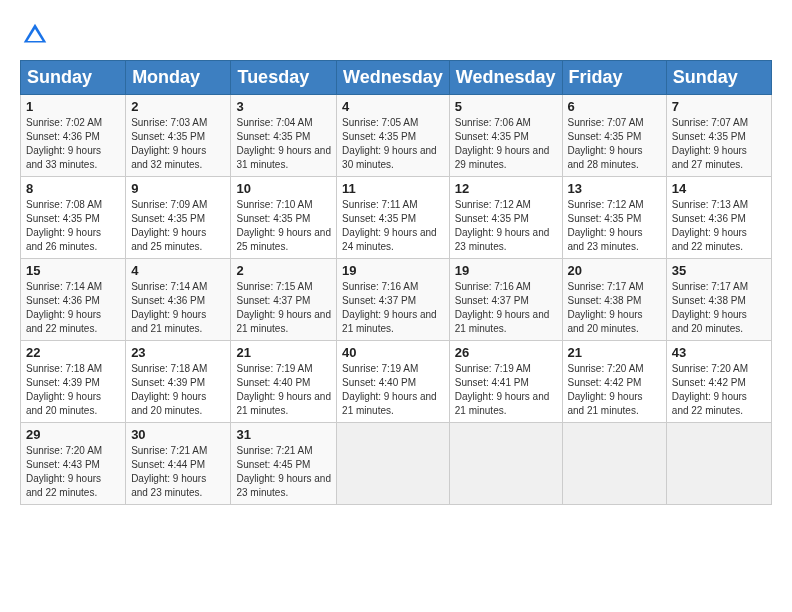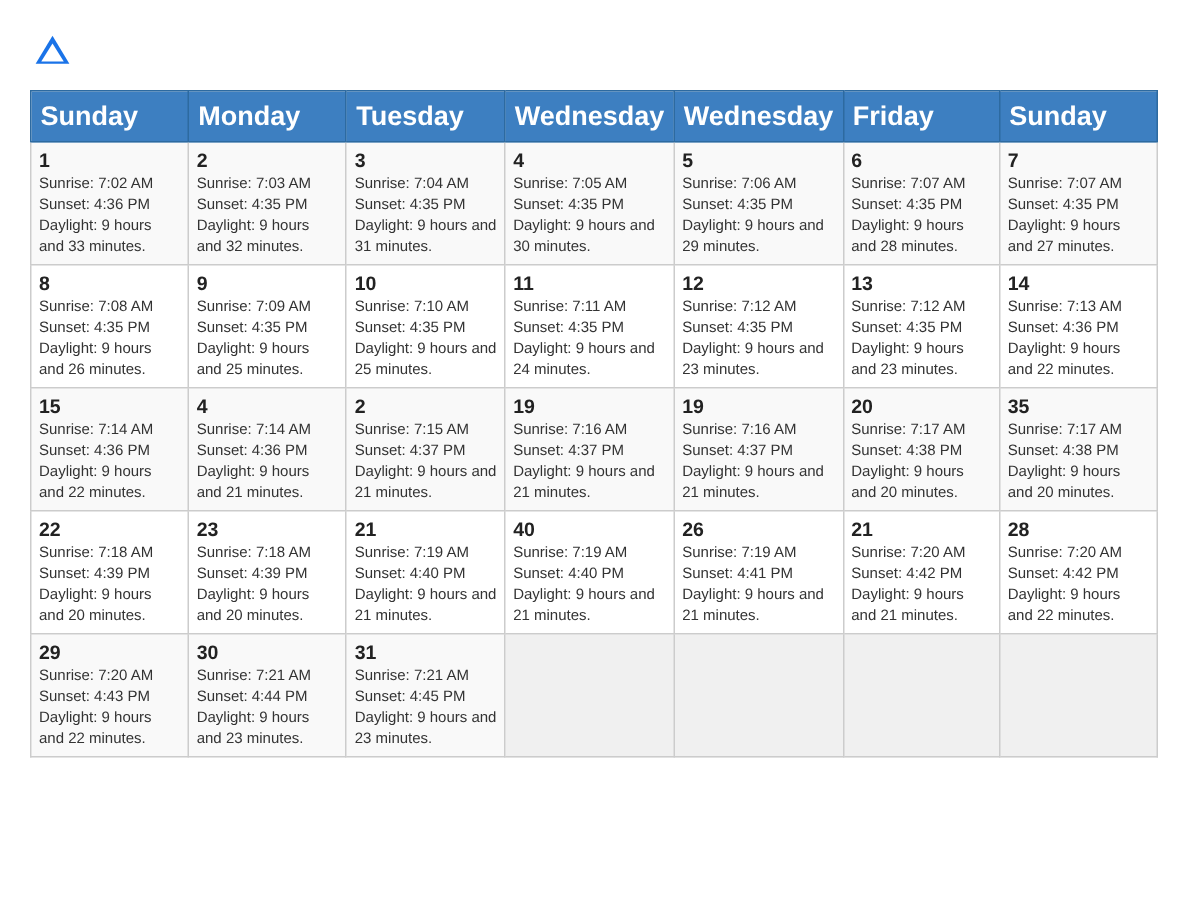--- a/index.html
+++ b/index.html
@@ -238,21 +238,21 @@
         </td>
         <td>
           <span class="day-num">26</span>
           <div class="day-info">Sunrise: 7:19 AM<br>Sunset: 4:41 PM<br>Daylight: 9 hours and 21 minutes.</div>
         </td>
         <td>
           <span class="day-num">21</span>
           <div class="day-info">Sunrise: 7:20 AM<br>Sunset: 4:42 PM<br>Daylight: 9 hours and 21 minutes.</div>
         </td>
         <td>
-          <span class="day-num">28</span>
+          <span class="day-num">43</span>
           <div class="day-info">Sunrise: 7:20 AM<br>Sunset: 4:42 PM<br>Daylight: 9 hours and 22 minutes.</div>
         </td>
       </tr>
       <tr>
         <td>
           <span class="day-num">29</span>
           <div class="day-info">Sunrise: 7:20 AM<br>Sunset: 4:43 PM<br>Daylight: 9 hours and 22 minutes.</div>
         </td>
         <td>
           <span class="day-num">30</span>

